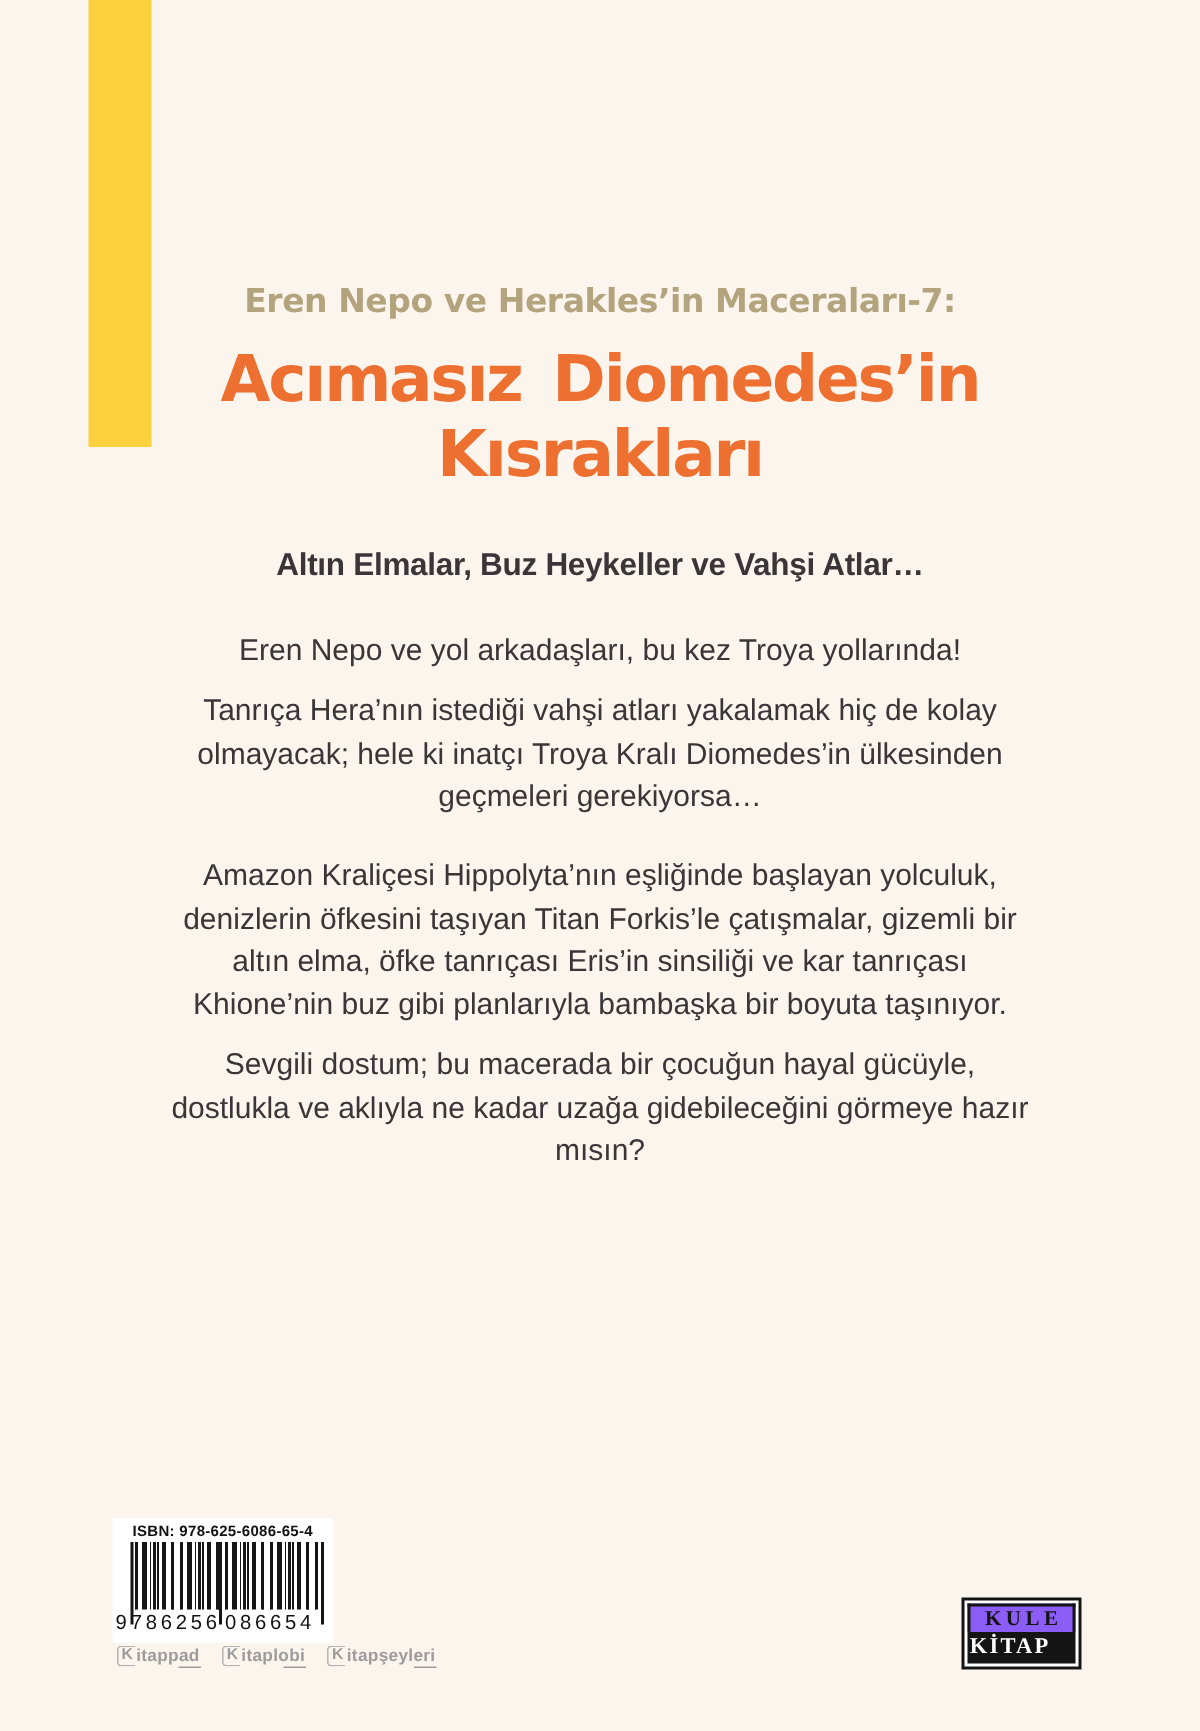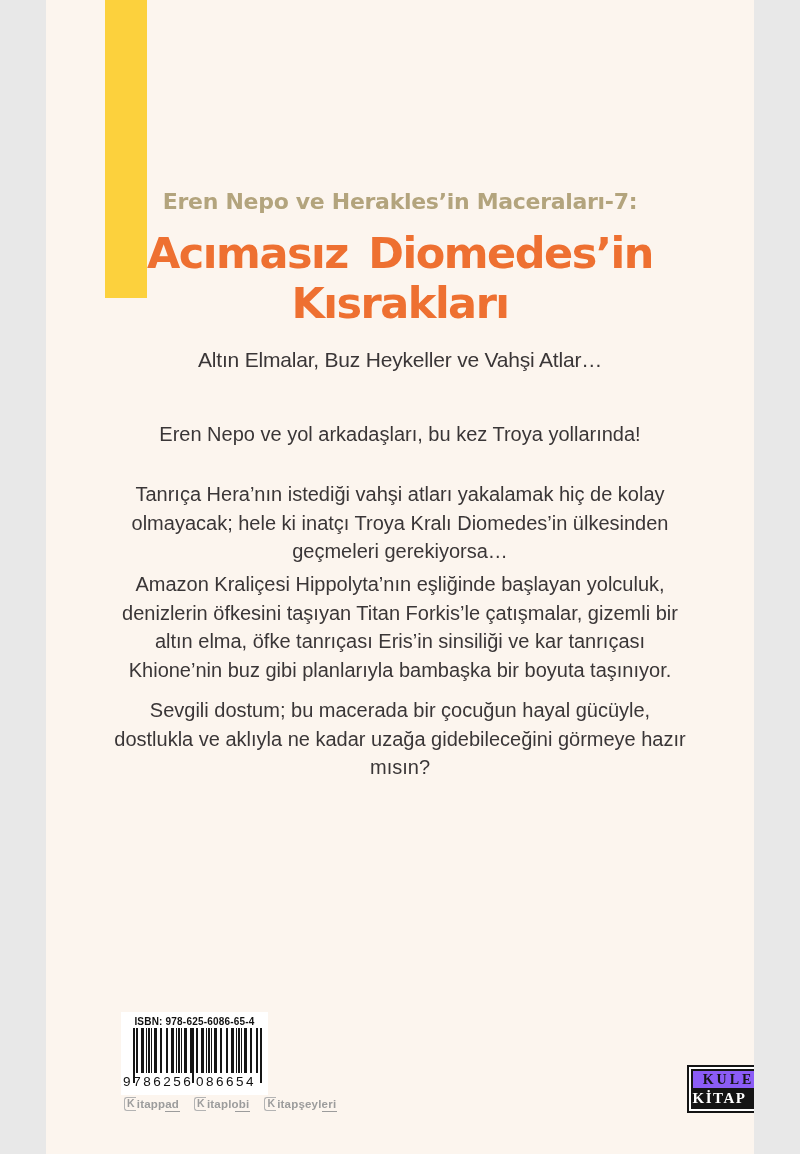--- a/index.html
+++ b/index.html
@@ -8,21 +8,21 @@
     --series-tan:#B3A47D;
     --title-orange:#EE7031;
     --body-text:#3A3637;
     --partner-gray:#9C9C9C;
     --publisher-black:#141414;
   }
   *{margin:0;padding:0;box-sizing:border-box;}
   html,body{background:#e8e8e8;}
   .page{
     position:relative;
-    width:708px;height:1154px;
+    width:800px;height:1154px;
     margin:0 auto;
     background:var(--background,#FCF5EE);
     font-family:"Liberation Sans",sans-serif;
     overflow:hidden;
   }
   .accent-bar{
     position:absolute;left:59px;top:0;width:42px;height:298px;
     background:var(--accent-yellow,#FCD13D);
   }
   .txt{position:absolute;left:0;width:100%;text-align:center;color:var(--body-text,#3A3637);}
@@ -34,26 +34,26 @@
   }
   .book-title{
     top:228px;
     font-family:"DejaVu Sans",sans-serif;
     font-weight:bold;font-size:43px;line-height:50px;
     letter-spacing:-1.5px;word-spacing:7px;
     color:var(--title-orange,#EE7031);
     white-space:pre-line;
   }
   .tagline{
-    top:348px;
-    font-size:21px;font-weight:normal;letter-spacing:-0.2px;
+    top:365px;
+    font-size:21px;font-weight:bold;letter-spacing:-0.2px;
   }
   .para{font-size:20px;line-height:28.5px;white-space:pre-line;}
   .p1{top:420px;}
-  .p2{top:480px;}
+  .p2{top:460px;}
   .p3{top:570px;}
   .p4{top:696px;}
   .closing{
     top:794px;
     font-size:20.5px;line-height:28.5px;
     font-weight:bold;font-style:italic;
     white-space:pre-line;letter-spacing:-0.2px;
   }
   
   .barcode-box{

